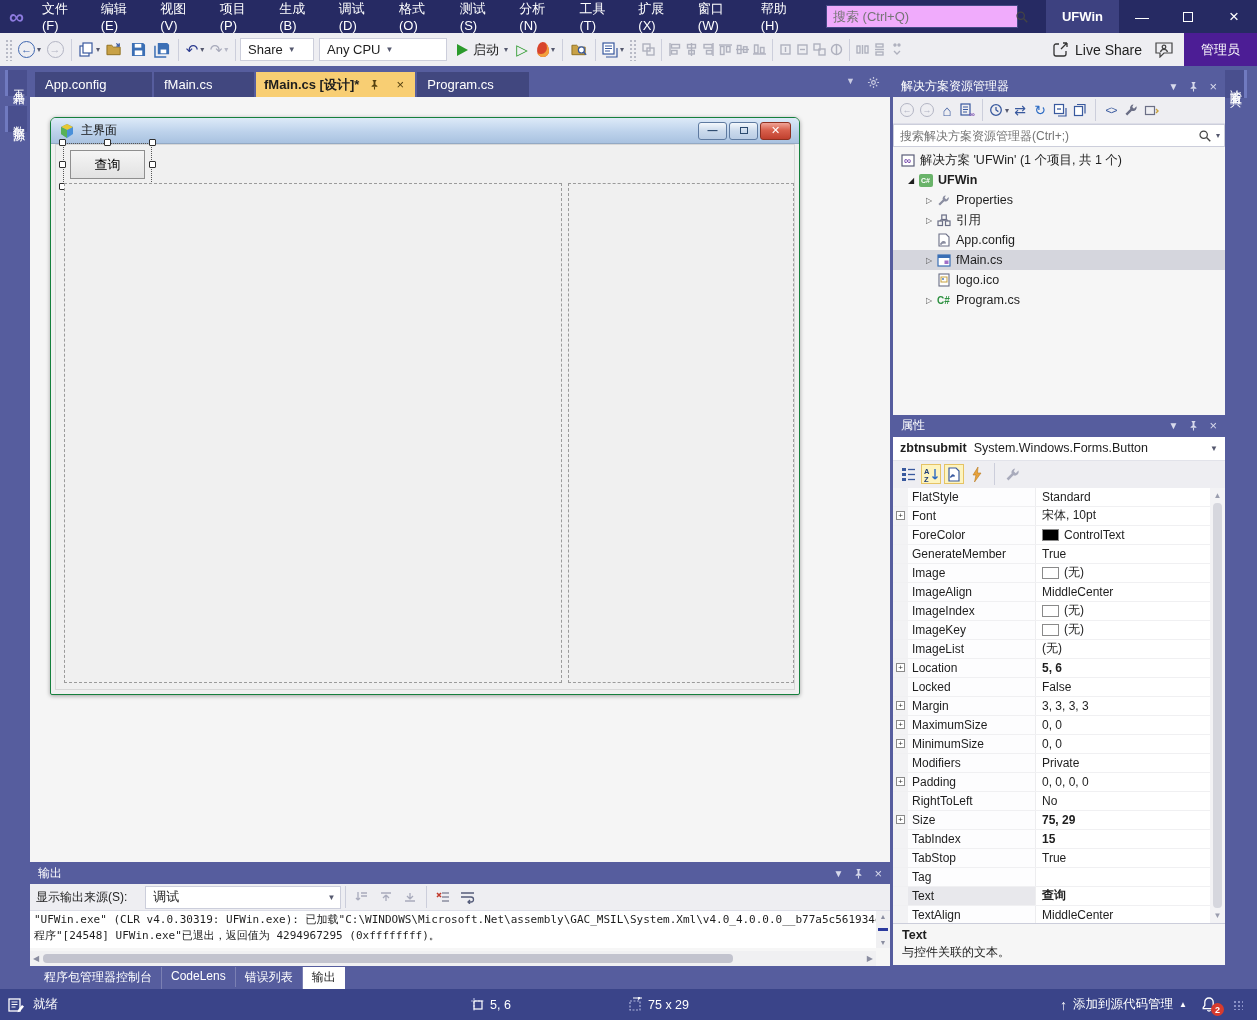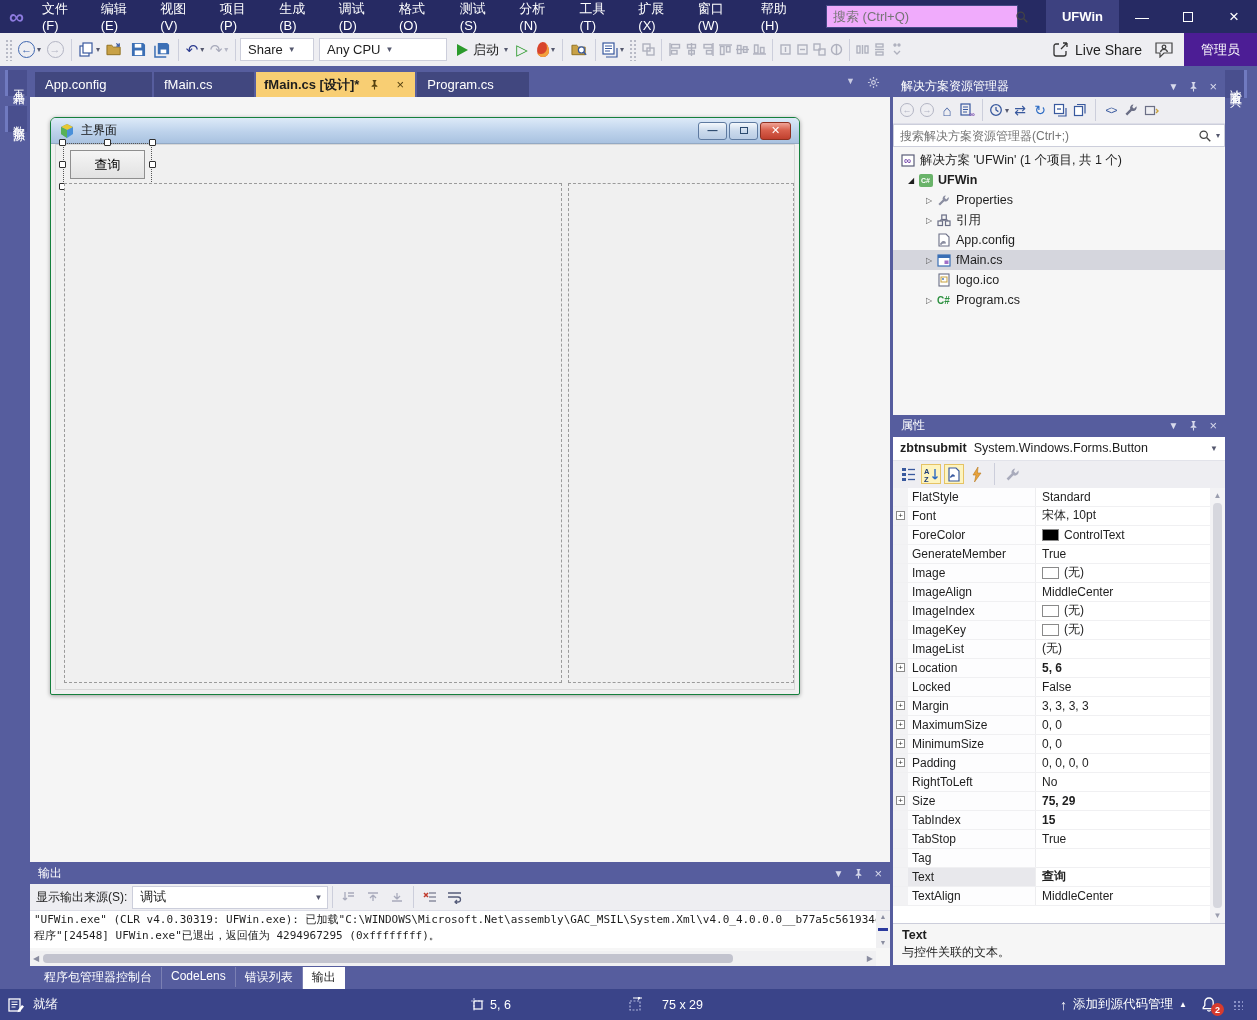--- a/index.html
+++ b/index.html
@@ -81,21 +81,21 @@
   .hdl.bl{left:-11px;bottom:-11px} .hdl.bm{left:calc(50% - 4px);bottom:-11px} .hdl.br{right:-11px;bottom:-11px}
   .dpanel { position:absolute; border:1px dashed #9B9B9B; background:#F0F0F0; }
   .dpanel.p1 { left:8px; top:38px; width:498px; height:500px; }
   .dpanel.p2 { left:512px; top:38px; width:226px; height:500px; }
 
   
   .output-panel { position:absolute; left:3px; right:0; top:796px; height:104px; background:#F6F6F6; }
   .ptitle { height:22px; background:#565D9E; color:#FFF; display:flex; align-items:center; padding:0 8px; font-size:12px; }
   .ptitle .picons { margin-left:auto; display:flex; gap:10px; align-items:center; color:#D8DAEC; font-size:10px; }
   .out-toolbar { height:27px; background:#EEEEF2; display:flex; align-items:center; padding:0 6px; border-bottom:1px solid #DDDEE8; }
-  .out-toolbar .lbl { font-size:12px; margin-right:5px; }
+  .out-toolbar .lbl { font-size:12px; margin-right:18px; }
   .oicon { color:#A9ABBC; margin:0 5px; font-size:12px; display:flex; align-items:center; }
   .out-text { height:37px; background:#FFF; overflow:hidden; padding:1px 4px; font-family:"DejaVu Sans Mono","Liberation Mono",monospace; font-size:11px; line-height:16px; white-space:nowrap; color:#1E1E1E; position:relative; }
   .ovsb { position:absolute; right:0; top:49px; width:14px; height:37px; background:#F0F0F2; display:flex; flex-direction:column; align-items:center; justify-content:space-between; font-size:7px; color:#8A8DA0; padding:2px 0; }
   .ovsb .mark { width:10px; height:3px; background:#2B3A9E; }
   .ohsb { position:absolute; left:0; right:14px; bottom:0; height:15px; background:#F0F0F2; display:flex; align-items:center; font-size:8px; color:#8A8DA0; }
   .ohsb .thumb { height:9px; background:#C2C3CE; border-radius:4px; margin:0 4px; flex:0 0 690px; }
 
   
   .bottom-tabs { position:absolute; left:8px; bottom:0; height:22px; display:flex; align-items:flex-start; }
   .btab { padding:2px 9px 4px; color:#FFF; font-size:12px; border-right:1px solid rgba(255,255,255,.22); }
@@ -140,21 +140,21 @@
   .pgsb { position:absolute; right:0; top:0; bottom:0; width:15px; background:#F3F3F5; display:flex; flex-direction:column; align-items:center; justify-content:space-between; color:#9A9DAE; font-size:8px; padding:3px 0; }
   .pgsb .pthumb { width:9px; flex:1; margin:3px 0; background:#D6D7DE; border-radius:4px; }
   .pdesc { flex:1; background:#F6F6F6; border-top:1px solid #CCCEDB; padding:4px 9px; }
   .pdesc .dt { font-weight:bold; font-size:12.5px; }
   .pdesc .db { font-size:12px; margin-top:2px; }
 
   
   .statusbar { position:absolute; left:0; right:0; bottom:0; height:31px; background:#3A4489; color:#FFF; display:flex; align-items:center; font-size:12.5px; }
   .sb-ready { display:flex; align-items:center; gap:8px; margin-left:8px; }
   .sb-pos { position:absolute; left:470px; display:flex; align-items:center; gap:5px; }
-  .sb-size { position:absolute; left:628px; display:flex; align-items:center; gap:19px; }
+  .sb-size { position:absolute; left:628px; display:flex; align-items:center; gap:5px; }
   .sb-right { margin-left:auto; display:flex; align-items:center; gap:14px; padding-right:14px; }
   .sb-src { display:flex; align-items:center; gap:6px; }
   .bell-wrap { position:relative; }
   .badge { position:absolute; right:-7px; bottom:-3px; width:13px; height:13px; border-radius:50%; background:#D83B2D; color:#FFF; font-size:9px; display:flex; align-items:center; justify-content:center; font-weight:bold; }
   .gripdots { width:10px; height:10px; background-image:radial-gradient(#8A92C8 1px, transparent 1.2px); background-size:4px 4px; margin-left:2px; }
   svg.ic { display:block; }
 </style>
 </head>
 <body>
 
@@ -856,20 +856,27 @@
       <div class="prow">
           <span class="pmargin">
             <span class="pexp">+</span>
           </span>
           <span class="pname">MinimumSize</span>
           <span class="pval">
             <span class="v">0, 0</span>
           </span>
         </div>
       <div class="prow">
+          <span class="pmargin"></span>
+          <span class="pname">Modifiers</span>
+          <span class="pval">
+            <span class="v">Private</span>
+          </span>
+        </div>
+      <div class="prow">
           <span class="pmargin">
             <span class="pexp">+</span>
           </span>
           <span class="pname">Padding</span>
           <span class="pval">
             <span class="v">0, 0, 0, 0</span>
           </span>
         </div>
       <div class="prow">
           <span class="pmargin"></span>

